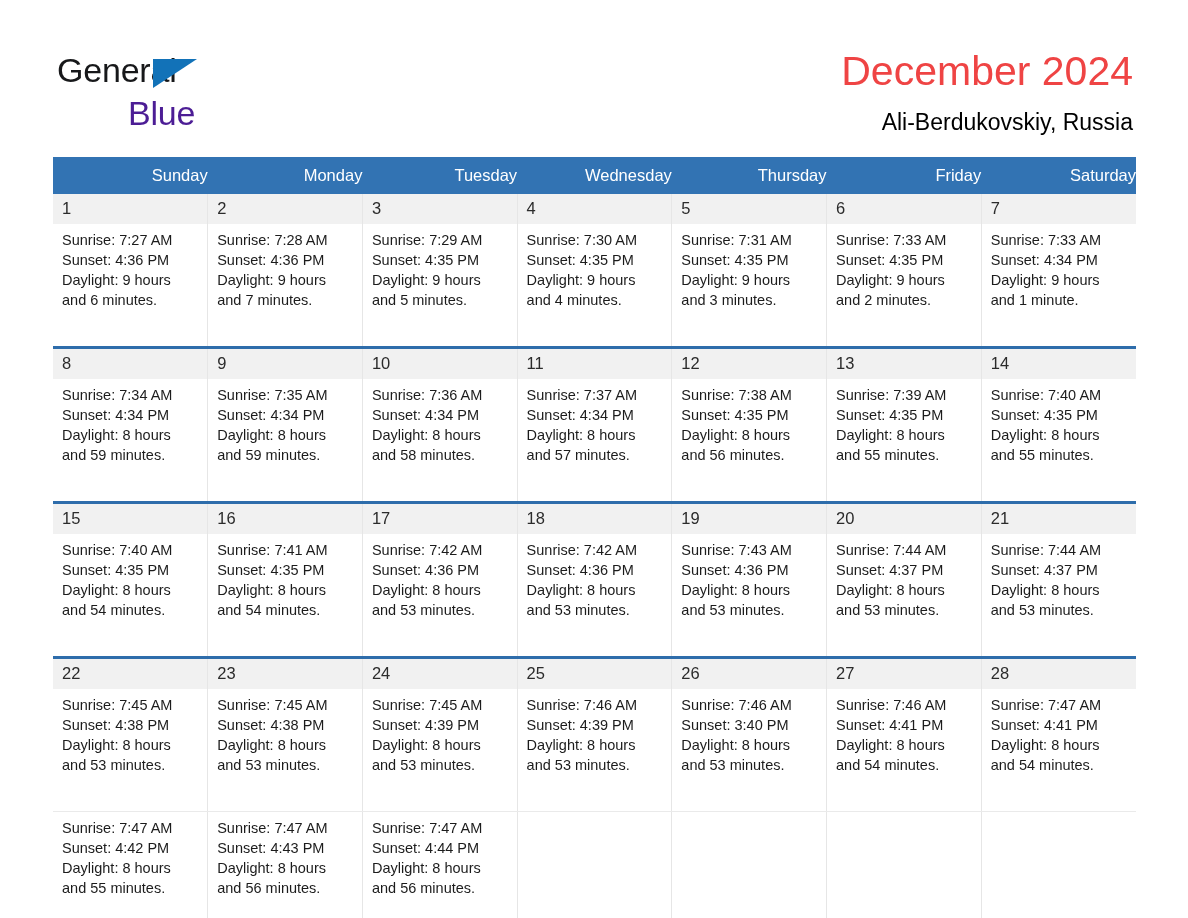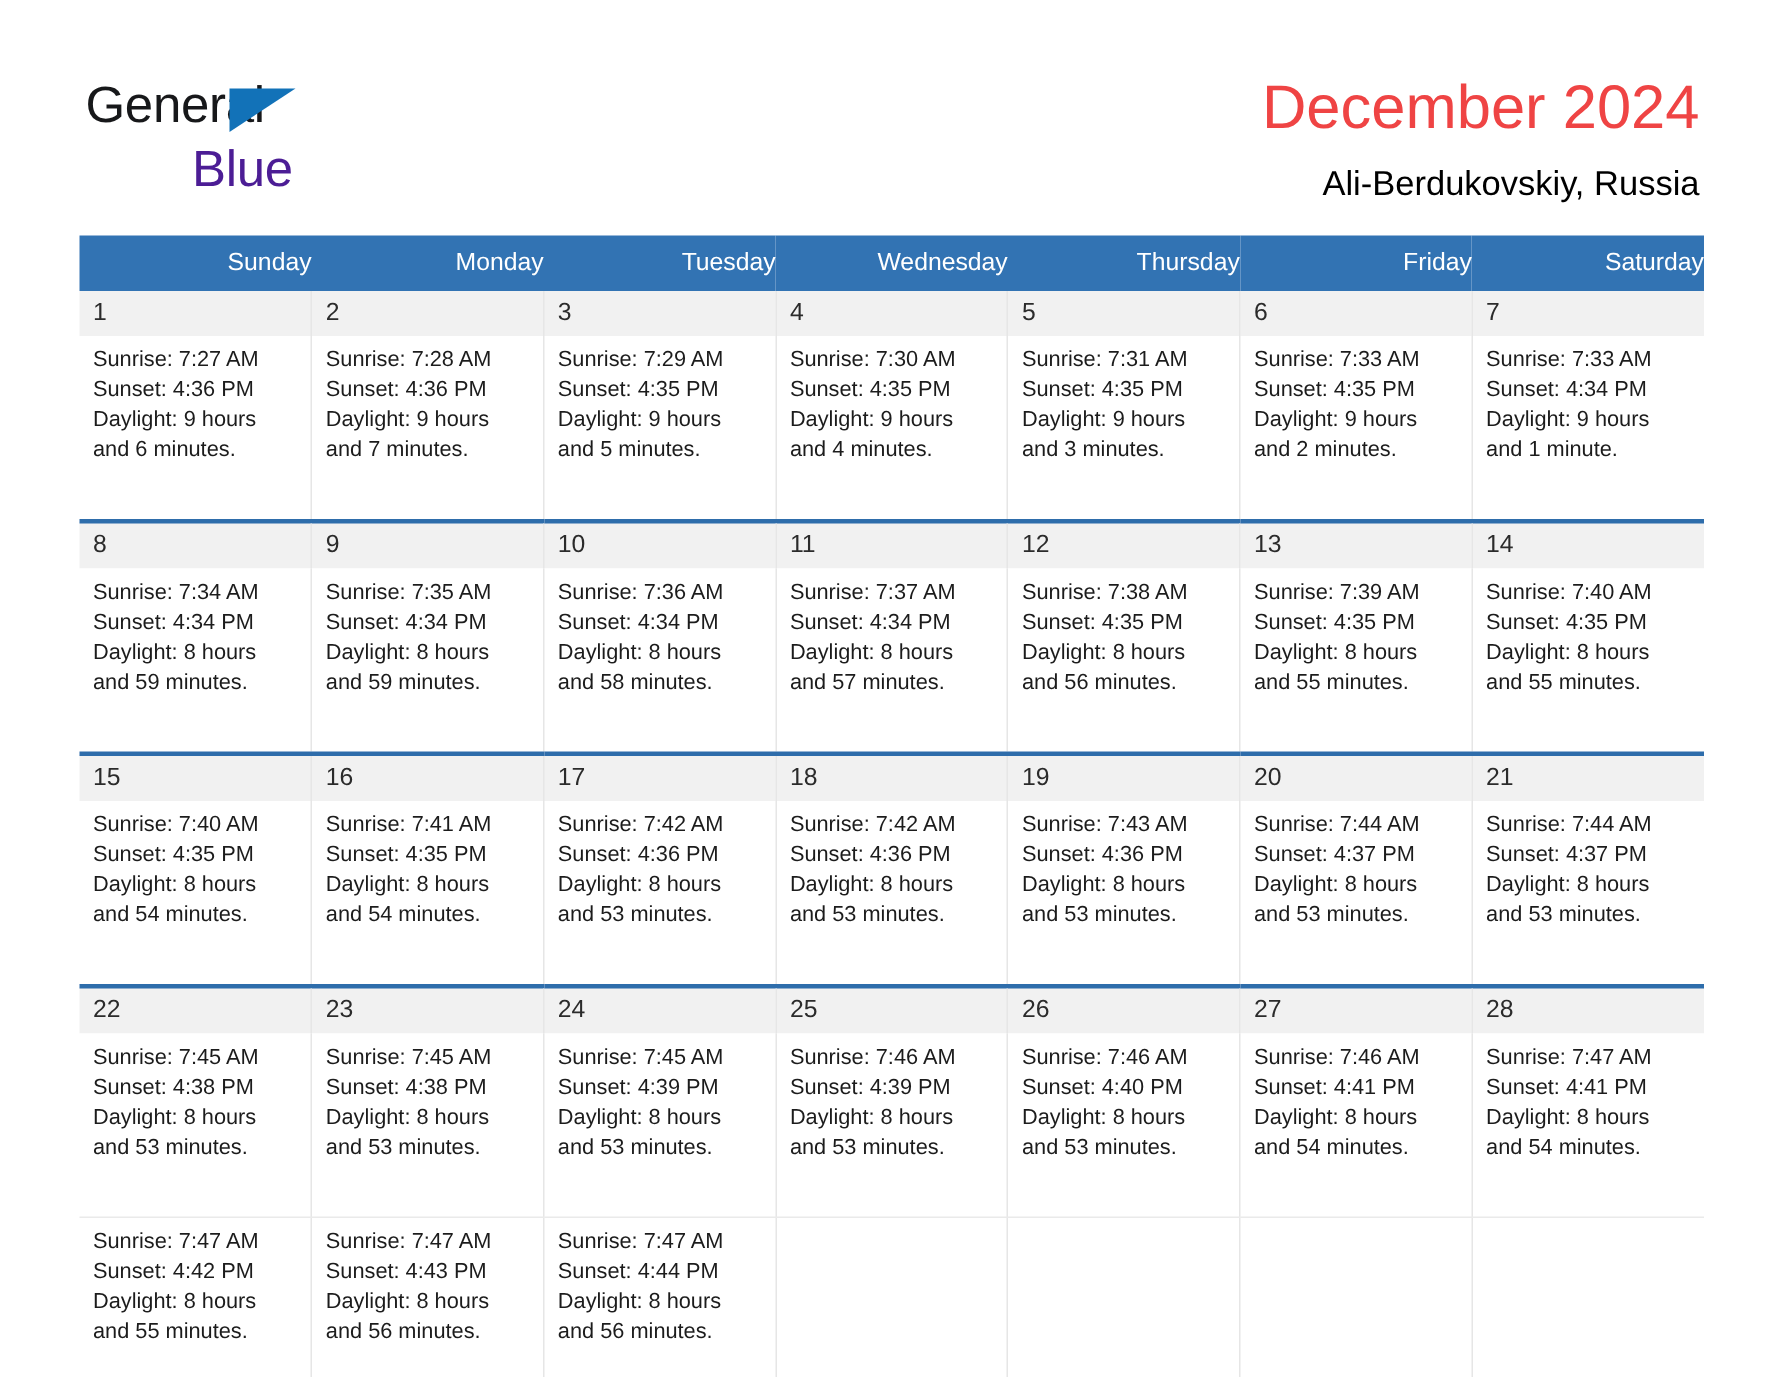--- a/index.html
+++ b/index.html
@@ -373,21 +373,21 @@
             <span class="cellline">and 53 minutes.</span>
           </td>
           <td>
             <span class="cellline">Sunrise: 7:46 AM</span>
             <span class="cellline">Sunset: 4:39 PM</span>
             <span class="cellline">Daylight: 8 hours</span>
             <span class="cellline">and 53 minutes.</span>
           </td>
           <td>
             <span class="cellline">Sunrise: 7:46 AM</span>
-            <span class="cellline">Sunset: 4:40 PM</span>
+            <span class="cellline">Sunset: 3:40 PM</span>
             <span class="cellline">Daylight: 8 hours</span>
             <span class="cellline">and 53 minutes.</span>
           </td>
           <td>
             <span class="cellline">Sunrise: 7:46 AM</span>
             <span class="cellline">Sunset: 4:41 PM</span>
             <span class="cellline">Daylight: 8 hours</span>
             <span class="cellline">and 54 minutes.</span>
           </td>
           <td>

